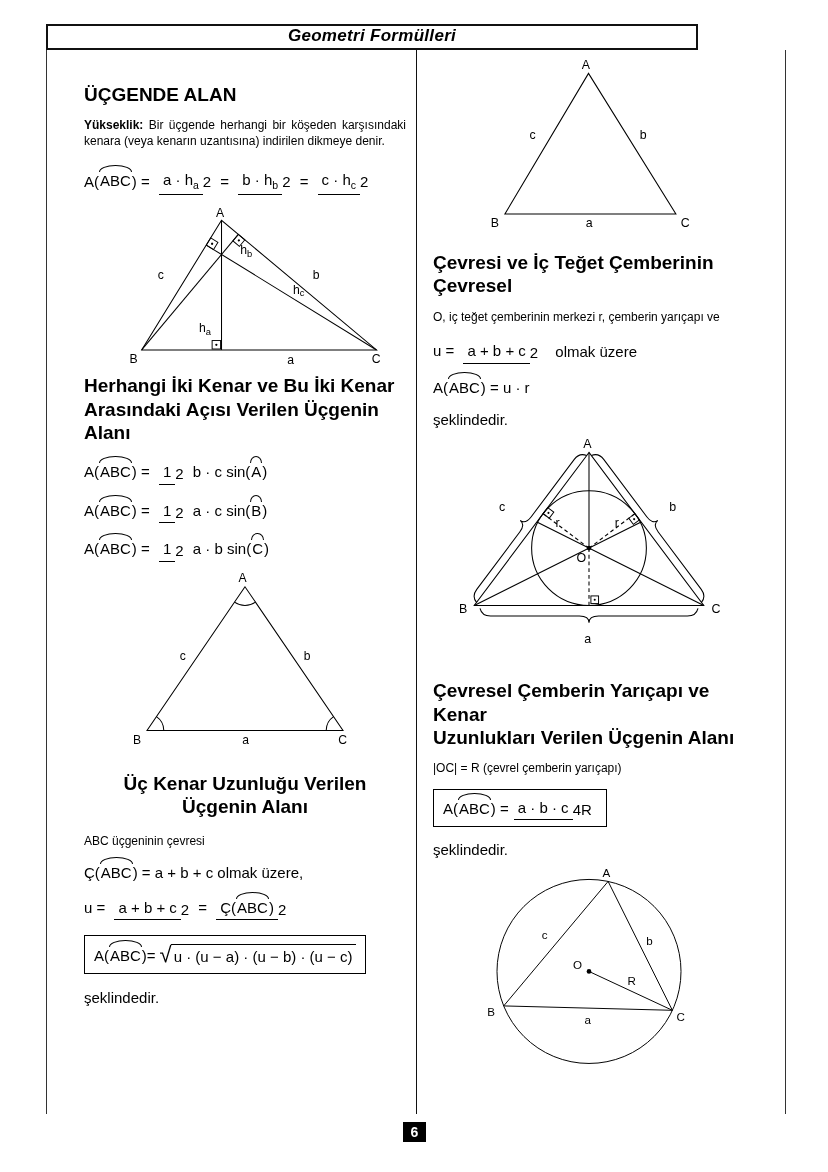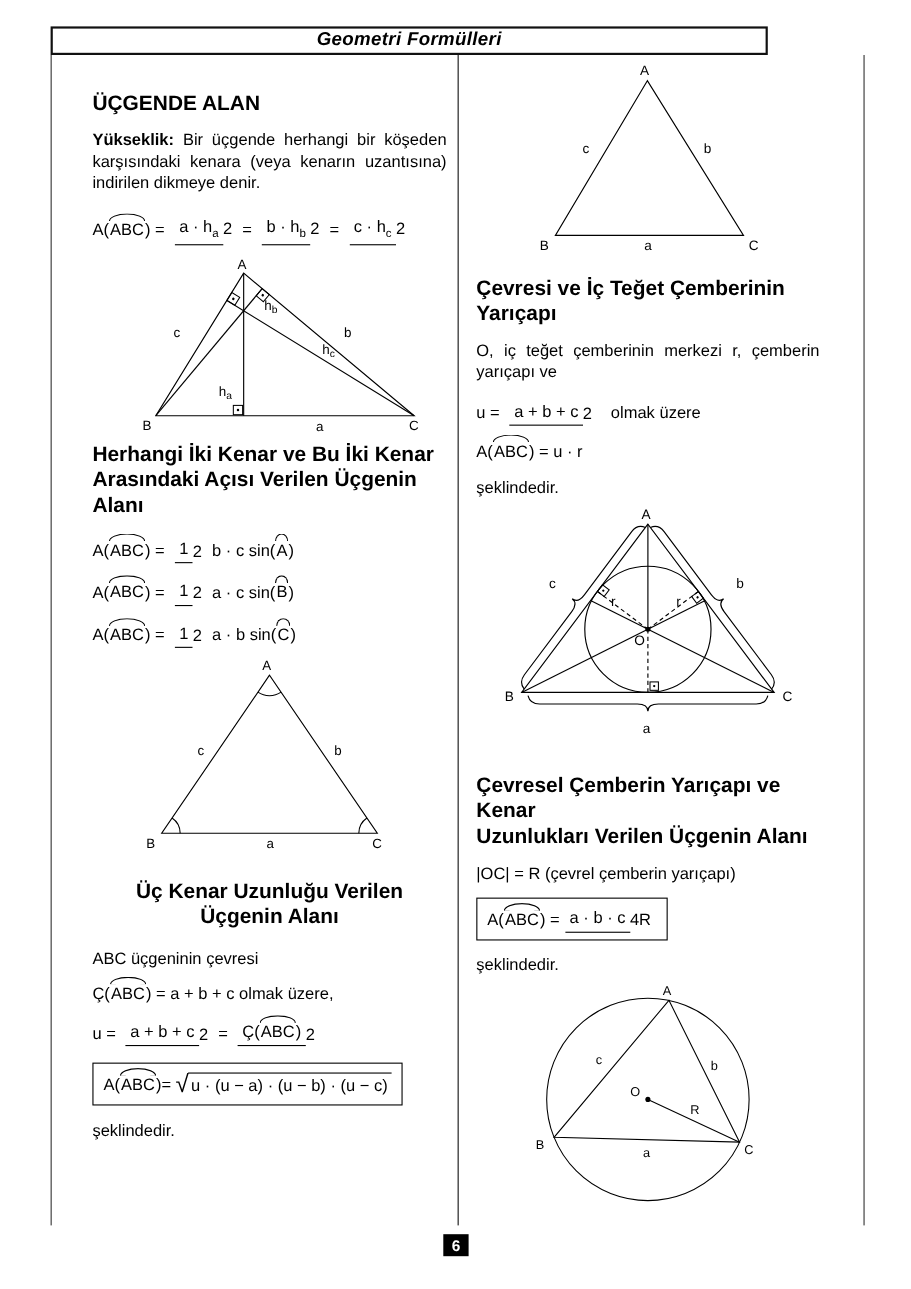--- a/index.html
+++ b/index.html
@@ -11,21 +11,21 @@
               border:2px solid #111;display:flex;align-items:flex-start;justify-content:center;background:#fff}
   .page-title{font-size:17px;font-weight:700;font-style:italic;letter-spacing:.3px}
 
   .frame{position:absolute;left:46px;top:50px;width:740px;height:1064px;
          border-left:1.2px solid #333;border-right:1.2px solid #333;display:flex}
   .col-left{width:371px;border-right:1.4px solid #111;padding:9px 10px 0 37px}
   .col-right{width:369px;padding:3px 40px 0 16px}
 
   .heading{font-size:19px;font-weight:700;line-height:1.23}
   .center{text-align:center}
-  .body-text{font-size:15px;line-height:1.3;text-align:justify}
+  .body-text{font-size:12px;line-height:1.3;text-align:justify}
   .outro{font-size:15px}
 
   .formula{font-size:15px;line-height:1.3}
   .frac{display:inline-flex;flex-direction:row;vertical-align:middle;text-align:center;margin:0 5px}
   .frac .num{border-bottom:1.3px solid #000;padding:0 4px 2px;white-space:nowrap}
   .frac .den{padding-top:2px}
   .hat{position:relative;display:inline-block;margin:0 1px}
   .hat::before{content:"";position:absolute;left:-1px;right:-1px;top:-6px;height:6px;
                border:1.2px solid #000;border-bottom:none;border-radius:50% 50% 0 0/100% 100% 0 0}
   sub{font-size:10.5px}
@@ -200,21 +200,21 @@
         <text x="143" y="10">A</text>
         <text x="47" y="177">B</text>
         <text x="247" y="177">C</text>
         <text x="147" y="177">a</text>
         <text x="204" y="84">b</text>
         <text x="88" y="84">c</text>
       </svg>
     </div>
 
     <div class="heading" style="margin-top:16px">
-      <div>Çevresi ve İç Teğet Çemberinin Yarıçapı</div>
+      <div>Çevresi ve İç Teğet Çemberinin Çevresel</div>
     </div>
 
     <p class="body-text" style="margin-top:12px">O, iç teğet çemberinin merkezi r, çemberin yarıçapı ve</p>
 
     <div class="formula" style="margin-top:16px">
       <span>u =</span>
       <span class="frac">
           <span class="num">a + b + c</span>
           <span class="den">2</span>
         </span>

